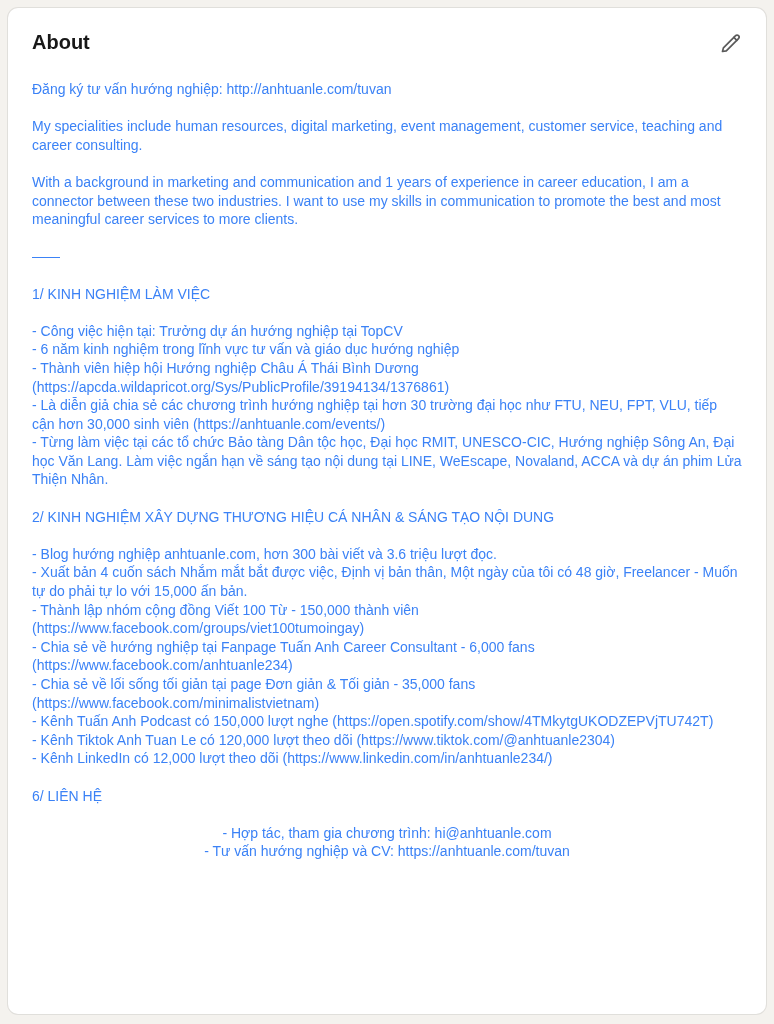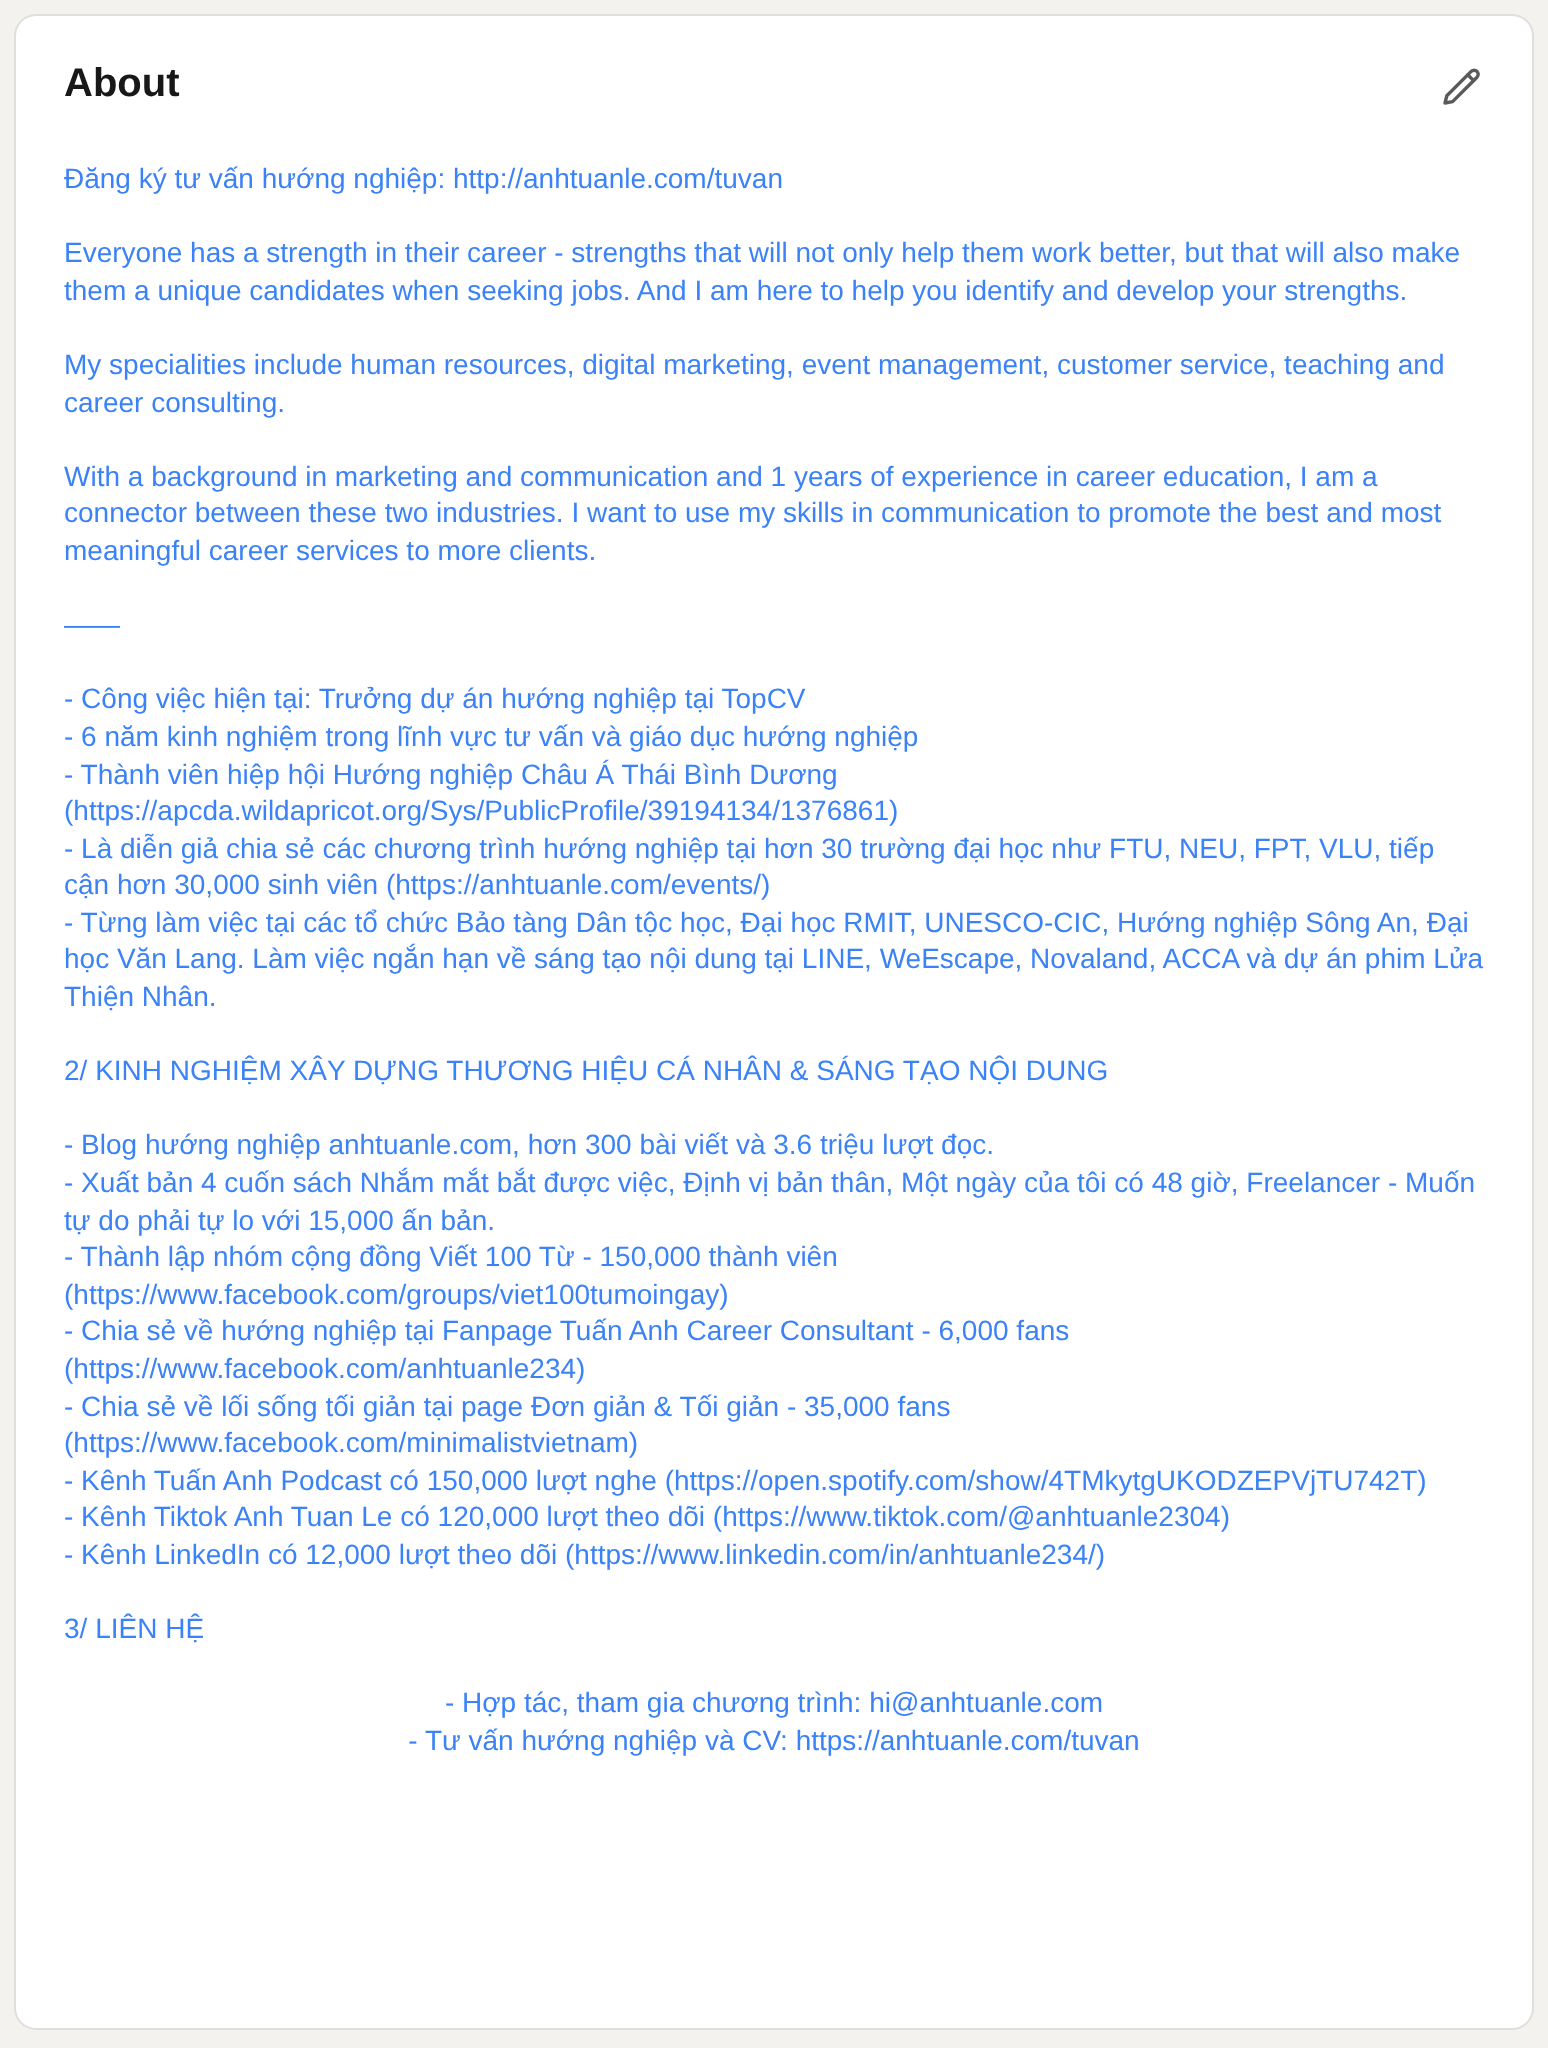--- a/index.html
+++ b/index.html
@@ -71,37 +71,37 @@
           <svg width="24" height="24" viewBox="0 0 24 24" fill="none" stroke="#5a5a5a" stroke-width="1.7" stroke-linejoin="round" stroke-linecap="round">
             <path d="M4.5 19.5l0.9-3.6L17.6 3.7a2.05 2.05 0 0 1 2.9 2.9L8.3 18.8l-3.8 0.7z"></path>
             <path d="M15.9 5.4l2.9 2.9"></path>
           </svg>
         </span>
       </button>
     </header>
 
     <div class="card-body">
       <p>Đăng ký tư vấn hướng nghiệp: http://anhtuanle.com/tuvan</p>
-      <p>Everyone has a strength in their career - strengths that will not only help them work better, but that will also make them a unique candidates when seeking jobs. And I am here to help you identify and develop your strengths.</p>
       <p>My specialities include human resources, digital marketing, event management, customer service, teaching and career consulting.</p>
       <p>With a background in marketing and communication and 1 years of experience in career education, I am a connector between these two industries. I want to use my skills in communication to promote the best and most meaningful career services to more clients.</p>
       <p>——</p>
+      <p>1/ KINH NGHIỆM LÀM VIỆC</p>
       <p>- Công việc hiện tại: Trưởng dự án hướng nghiệp tại TopCV
 - 6 năm kinh nghiệm trong lĩnh vực tư vấn và giáo dục hướng nghiệp
 - Thành viên hiệp hội Hướng nghiệp Châu Á Thái Bình Dương (https://apcda.wildapricot.org/Sys/PublicProfile/39194134/1376861)
 - Là diễn giả chia sẻ các chương trình hướng nghiệp tại hơn 30 trường đại học như FTU, NEU, FPT, VLU, tiếp cận hơn 30,000 sinh viên (https://anhtuanle.com/events/)
 - Từng làm việc tại các tổ chức Bảo tàng Dân tộc học, Đại học RMIT, UNESCO-CIC, Hướng nghiệp Sông An, Đại học Văn Lang. Làm việc ngắn hạn về sáng tạo nội dung tại LINE, WeEscape, Novaland, ACCA và dự án phim Lửa Thiện Nhân.</p>
       <p>2/ KINH NGHIỆM XÂY DỰNG THƯƠNG HIỆU CÁ NHÂN &amp; SÁNG TẠO NỘI DUNG</p>
       <p>- Blog hướng nghiệp anhtuanle.com, hơn 300 bài viết và 3.6 triệu lượt đọc.
 - Xuất bản 4 cuốn sách Nhắm mắt bắt được việc, Định vị bản thân, Một ngày của tôi có 48 giờ, Freelancer - Muốn tự do phải tự lo với 15,000 ấn bản.
 - Thành lập nhóm cộng đồng Viết 100 Từ - 150,000 thành viên (https://www.facebook.com/groups/viet100tumoingay)
 - Chia sẻ về hướng nghiệp tại Fanpage Tuấn Anh Career Consultant - 6,000 fans (https://www.facebook.com/anhtuanle234)
 - Chia sẻ về lối sống tối giản tại page Đơn giản &amp; Tối giản - 35,000 fans (https://www.facebook.com/minimalistvietnam)
 - Kênh Tuấn Anh Podcast có 150,000 lượt nghe (https://open.spotify.com/show/4TMkytgUKODZEPVjTU742T)
 - Kênh Tiktok Anh Tuan Le có 120,000 lượt theo dõi (https://www.tiktok.com/@anhtuanle2304)
 - Kênh LinkedIn có 12,000 lượt theo dõi (https://www.linkedin.com/in/anhtuanle234/)</p>
-      <p>3/ LIÊN HỆ</p>
+      <p>6/ LIÊN HỆ</p>
       <p>- Hợp tác, tham gia chương trình: hi@anhtuanle.com
 - Tư vấn hướng nghiệp và CV: https://anhtuanle.com/tuvan</p>
     </div>
 
   </section>
 </div>
 
 </body></html>

